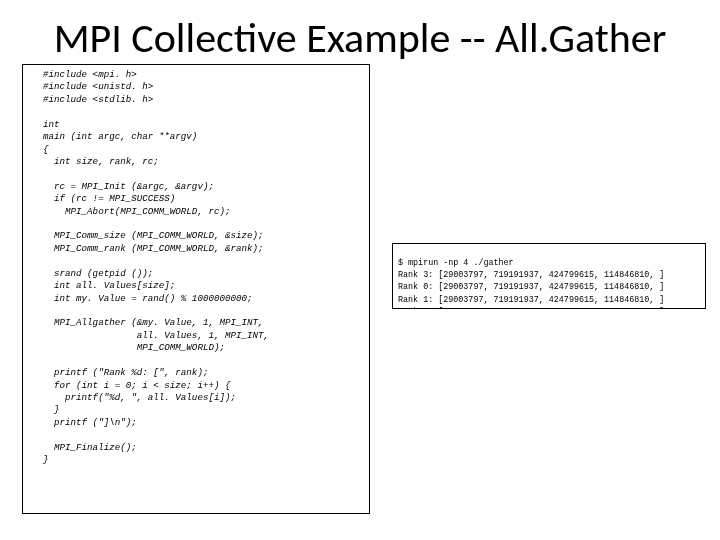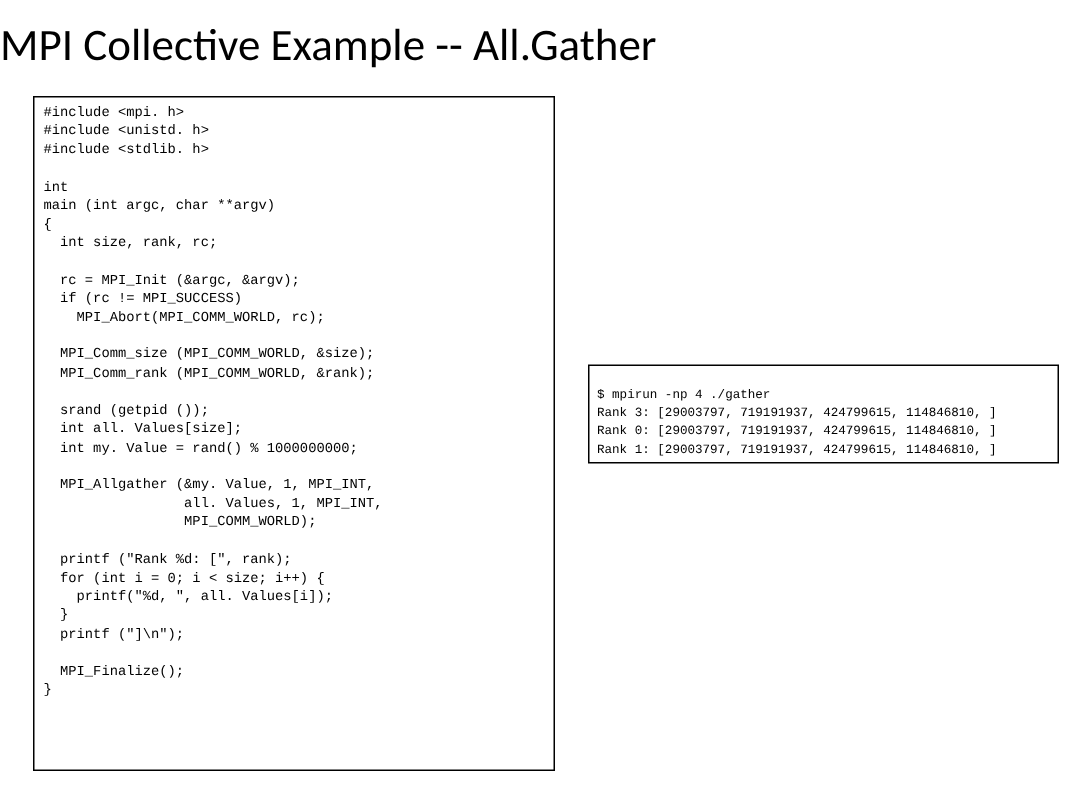--- a/index.html
+++ b/index.html
@@ -16,42 +16,43 @@
     position: relative;
     width: 720px;
     height: 540px;
     box-sizing: border-box;
   }
   .title {
     position: absolute;
     top: 12px;
     left: 0;
     width: 100%;
-    text-align: left;
-    font-size: 30px;
+    text-align: center;
+    font-size: 42px;
     font-weight: 400;
     letter-spacing: 0px;
   }
   .code-box {
     position: absolute;
     border: 1px solid #000;
     background: #fff;
     font-family: "Courier New", Courier, monospace;
     white-space: pre;
     overflow: hidden;
     box-sizing: border-box;
   }
   .code-left {
     top: 64px;
     left: 22px;
     width: 348px;
     height: 450px;
     font-size: 9.2px;
     line-height: 1.35;
-    padding: 4px 6px;
+    padding: 4px 20px;
+    font-style: italic;
   }
   .code-right {
     top: 243px;
     left: 392px;
     width: 314px;
     height: 66px;
     font-size: 8.4px;
     line-height: 1.45;
     padding: 13px 5px;
   }

